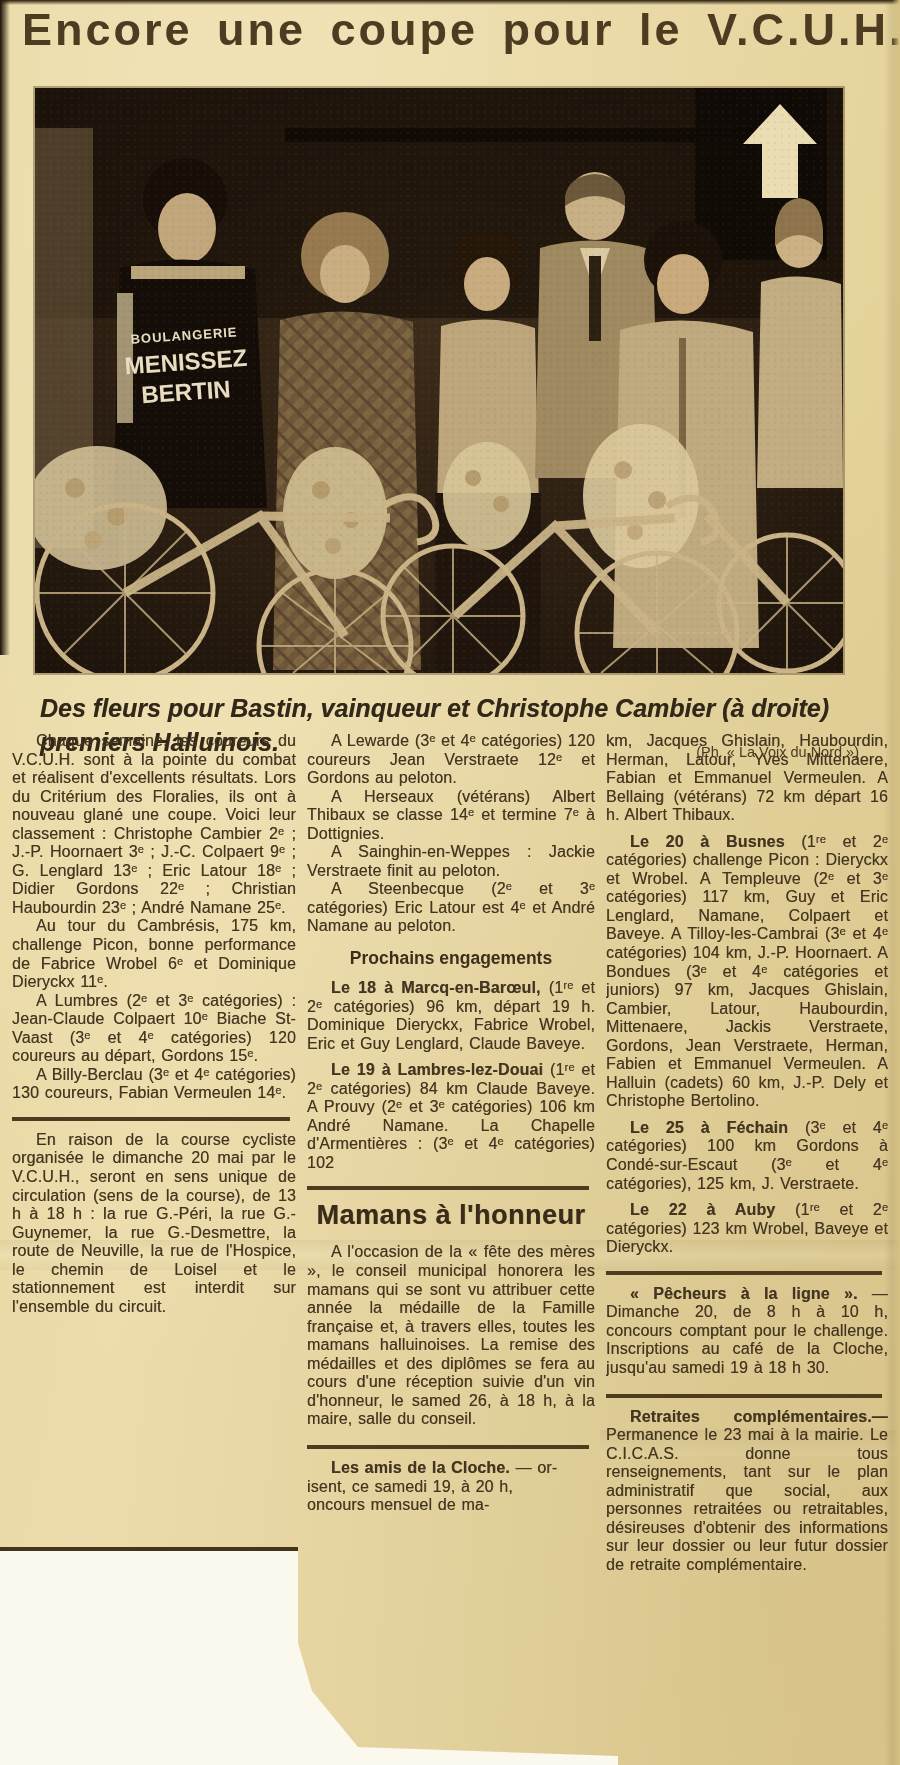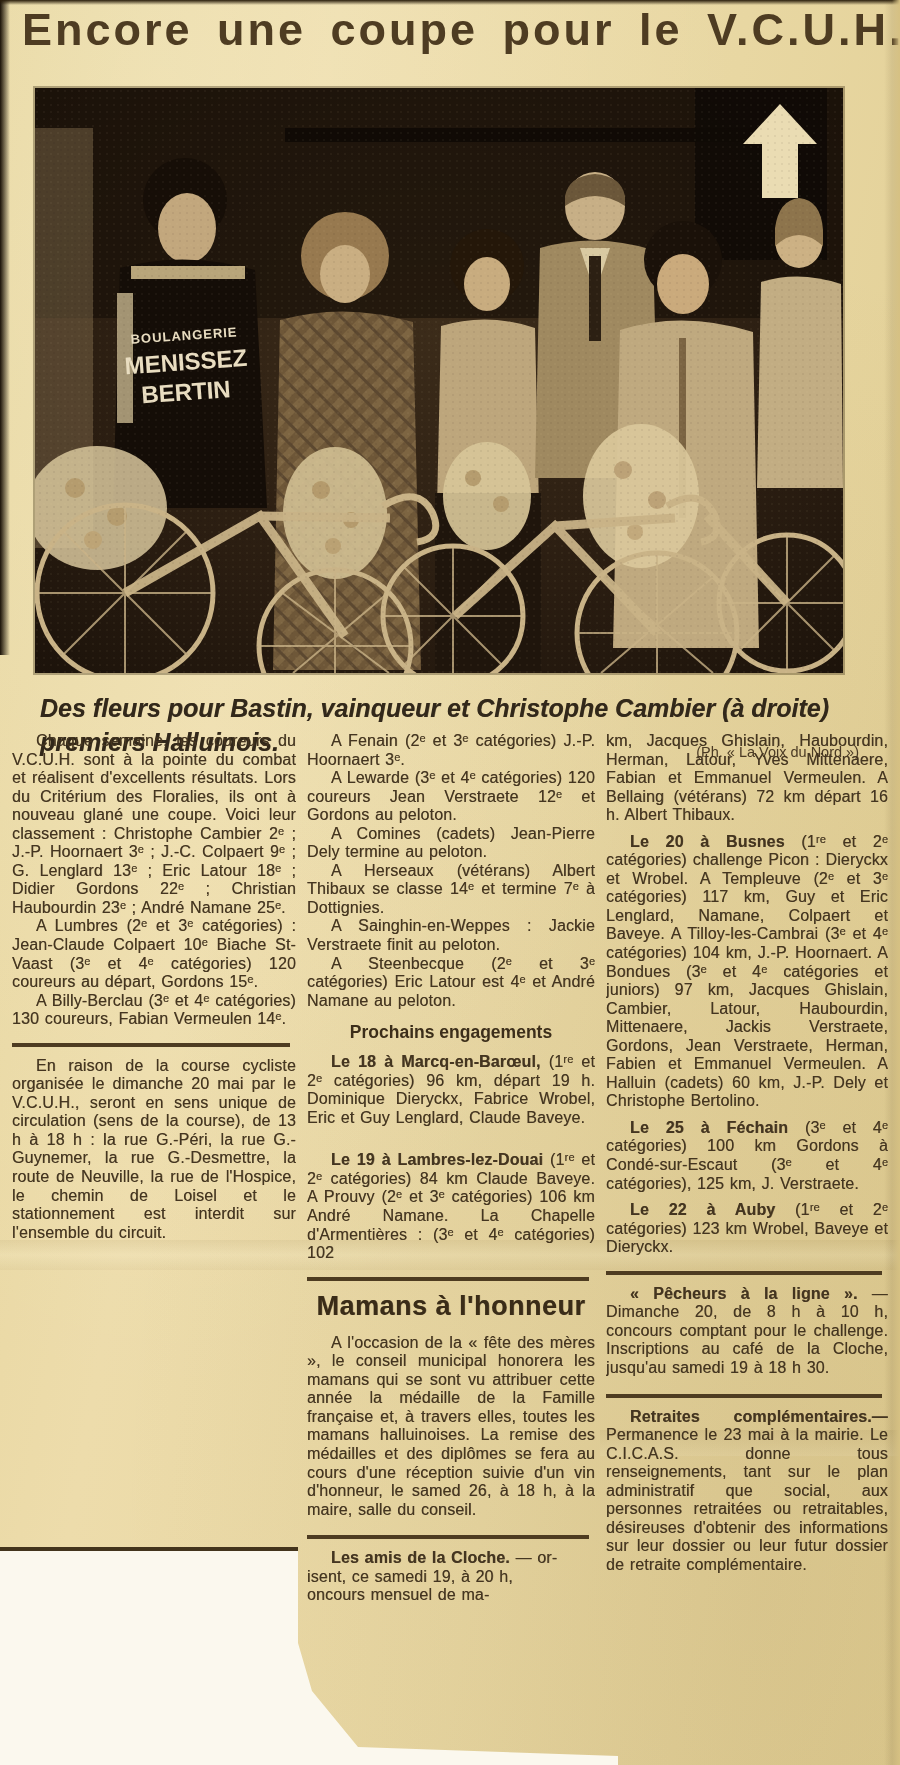--- a/index.html
+++ b/index.html
@@ -203,36 +203,35 @@
 </div>
 
 <div id="caption">Des fleurs pour Bastin, vainqueur et Christophe Cambier (à droite) premiers Halluinois.</div>
 <div id="credit-mark">‵</div>
 <div id="credit">(Ph. « La Voix du Nord »)</div>
 
 <div id="cols">
 
   <div class="col">
     <p>Chaque semaine, les coureurs du V.C.U.H. sont à la pointe du combat et réalisent d'excellents résultats. Lors du Critérium des Floralies, ils ont à nouveau glané une coupe. Voici leur classement : Christophe Cambier 2ᵉ ; J.-P. Hoornaert 3ᵉ ; J.-C. Colpaert 9ᵉ ; G. Lenglard 13ᵉ ; Eric Latour 18ᵉ ; Didier Gordons 22ᵉ ; Christian Haubourdin 23ᵉ ; André Namane 25ᵉ.</p>
+    <p>Au tour du Cambrésis, 175 km, challenge Picon, bonne performance de Fabrice Wrobel 6ᵉ et Dominique Dieryckx 11ᵉ.</p>
     <p>A Lumbres (2ᵉ et 3ᵉ catégories) : Jean-Claude Colpaert 10ᵉ Biache St-Vaast (3ᵉ et 4ᵉ catégories) 120 coureurs au départ, Gordons 15ᵉ.</p>
     <p>A Billy-Berclau (3ᵉ et 4ᵉ catégories) 130 coureurs, Fabian Vermeulen 14ᵉ.</p>
     <div class="rule"></div>
     <p>En raison de la course cycliste organisée le dimanche 20 mai par le V.C.U.H., seront en sens unique de circulation (sens de la course), de 13 h à 18 h : la rue G.-Péri, la rue G.-Guynemer, la rue G.-Desmettre, la route de Neuville, la rue de l'Hospice, le chemin de Loisel et le stationnement est interdit sur l'ensemble du circuit.</p>
   </div>
 
   <div class="col">
-    <p>A Fenain (2ᵉ et 3ᵉ catégories) J.-P. Hoornaert 3ᵉ.</p>
     <p>A Lewarde (3ᵉ et 4ᵉ catégories) 120 coureurs Jean Verstraete 12ᵉ et Gordons au peloton.</p>
-    <p>A Comines (cadets) Jean-Pierre Dely termine au peloton.</p>
     <p>A Herseaux (vétérans) Albert Thibaux se classe 14ᵉ et termine 7ᵉ à Dottignies.</p>
     <p>A Sainghin-en-Weppes : Jackie Verstraete finit au peloton.</p>
     <p>A Steenbecque (2ᵉ et 3ᵉ catégories) Eric Latour est 4ᵉ et André Namane au peloton.</p>
     <div class="subhead2">Prochains engagements</div>
     <p><span class="lead">Le 18 à Marcq-en-Barœul,</span><span> (1ʳᵉ et 2ᵉ catégories) 96 km, départ 19 h. Dominique Dieryckx, Fabrice Wrobel, Eric et Guy Lenglard, Claude Baveye.</span></p>
-    <p style="margin-top:24px"><span class="lead">Le 19 à Lambres-lez-Douai</span><span> (1ʳᵉ et 2ᵉ catégories) 84 km Claude Baveye. A Prouvy (2ᵉ et 3ᵉ catégories) 106 km André Namane. La Chapelle d'Armentières : (3ᵉ et 4ᵉ catégories) 102</span></p>
+    <p style="margin-top:8px"><span class="lead">Le 19 à Lambres-lez-Douai</span><span> (1ʳᵉ et 2ᵉ catégories) 84 km Claude Baveye. A Prouvy (2ᵉ et 3ᵉ catégories) 106 km André Namane. La Chapelle d'Armentières : (3ᵉ et 4ᵉ catégories) 102</span></p>
     <div class="rule"></div>
     <div class="headline2">Mamans à l'honneur</div>
     <p>A l'occasion de la « fête des mères », le conseil municipal honorera les mamans qui se sont vu attribuer cette année la médaille de la Famille française et, à travers elles, toutes les mamans halluinoises. La remise des médailles et des diplômes se fera au cours d'une réception suivie d'un vin d'honneur, le samed 26, à 18 h, à la maire, salle du conseil.</p>
     <div class="rule" style="margin-top:16px"></div>
     <p class="preline"><span class="lead">Les amis de la Cloche.</span><span> — or-
 isent, ce samedi 19, à 20 h,
 oncours mensuel de ma-</span></p>
   </div>
 
   <div class="col">

